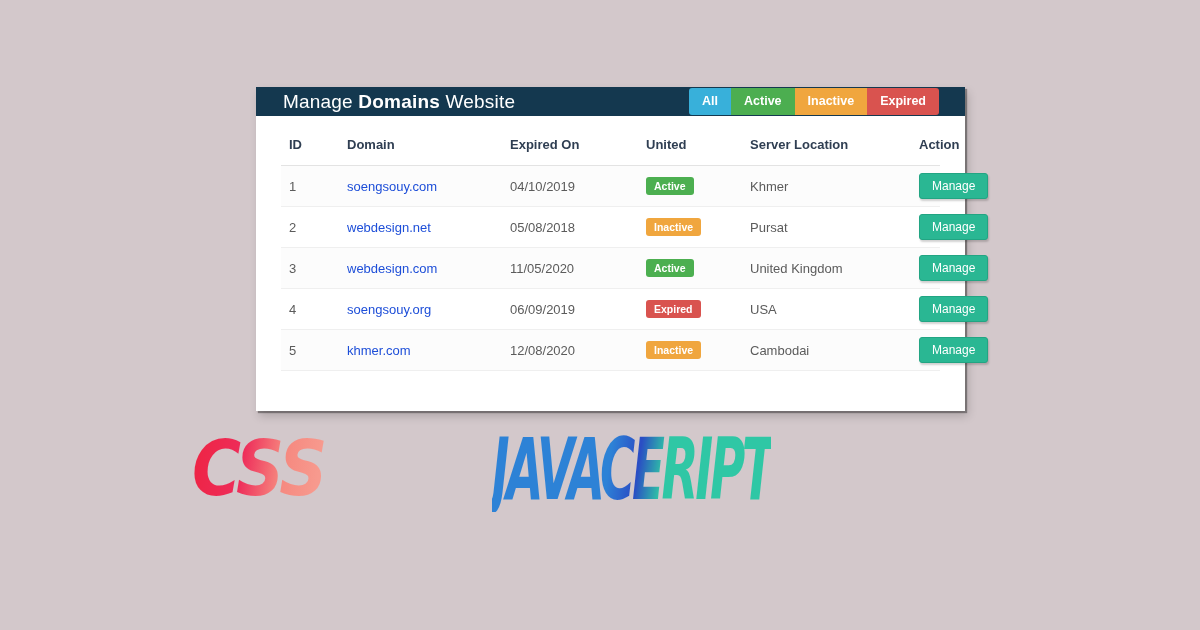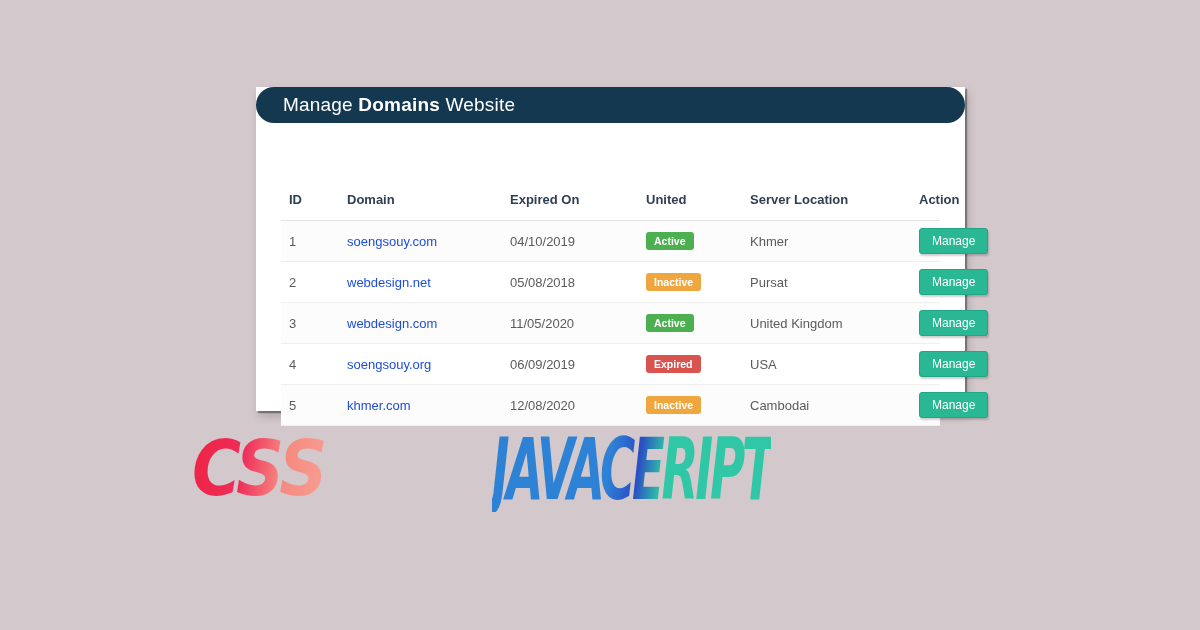--- a/index.html
+++ b/index.html
@@ -11,39 +11,38 @@
     overflow:hidden;
   }
   
   .card{
     position:absolute;left:256px;top:87px;
     width:709px;height:324px;
     background:#ffffff;
     box-shadow:2px 2px 1px rgba(0,0,0,0.35), 3px 5px 9px rgba(0,0,0,0.18);
   }
   .card-header{
-    height:36px;
+    height:29px;
     background:#14384f;
     display:flex;align-items:center;justify-content:space-between;
     padding:0 26px 0 27px;
-    border-radius:20px;
   }
   .card-title{
     color:#ffffff;font-size:19px;font-weight:400;letter-spacing:0.2px;
   }
   .card-title .bold{font-weight:700;}
   .filter-group{display:flex;border-radius:3px;overflow:hidden;}
   .filter-btn{
     border:none;cursor:pointer;
     color:#ffffff;font-family:"Liberation Sans",sans-serif;
     font-size:12.5px;font-weight:600;
     padding:7px 13px;line-height:1;
   }
   
-  .card-body{padding:9px 25px 0 25px;margin-top:48px;}
+  .card-body{padding:9px 25px 0 25px;}
   table{width:659px;border-collapse:collapse;table-layout:fixed;}
   th{
     text-align:left;color:#2f3e52;font-size:13px;font-weight:700;
     padding:12px 8px 13px 8px;
     border-bottom:1px solid #e3e3e3;
   }
   td{
     color:#5b5b5b;font-size:13px;
     padding:0 8px;height:40px;
     border-bottom:1px solid #efefef;
@@ -93,20 +92,26 @@
   }
 </style>
 </head>
 <body>
 
 <div class="card">
   <div class="card-header">
     <div class="card-title">
       <span>Manage </span><span class="bold">Domains</span><span> Website</span>
     </div>
+    <div class="filter-group" id="filter-group">
+        <button class="filter-btn" style="background: rgb(56, 176, 218);">All</button>
+        <button class="filter-btn" style="background: rgb(76, 174, 80);">Active</button>
+        <button class="filter-btn" style="background: rgb(240, 166, 62);">Inactive</button>
+        <button class="filter-btn" style="background: rgb(217, 83, 79);">Expired</button>
+      </div>
   </div>
   <div class="card-body">
     <table>
       <thead>
           <tr id="table-head-row">
             <th>ID</th>
             <th>Domain</th>
             <th>Expired On</th>
             <th>United</th>
             <th>Server Location</th>

